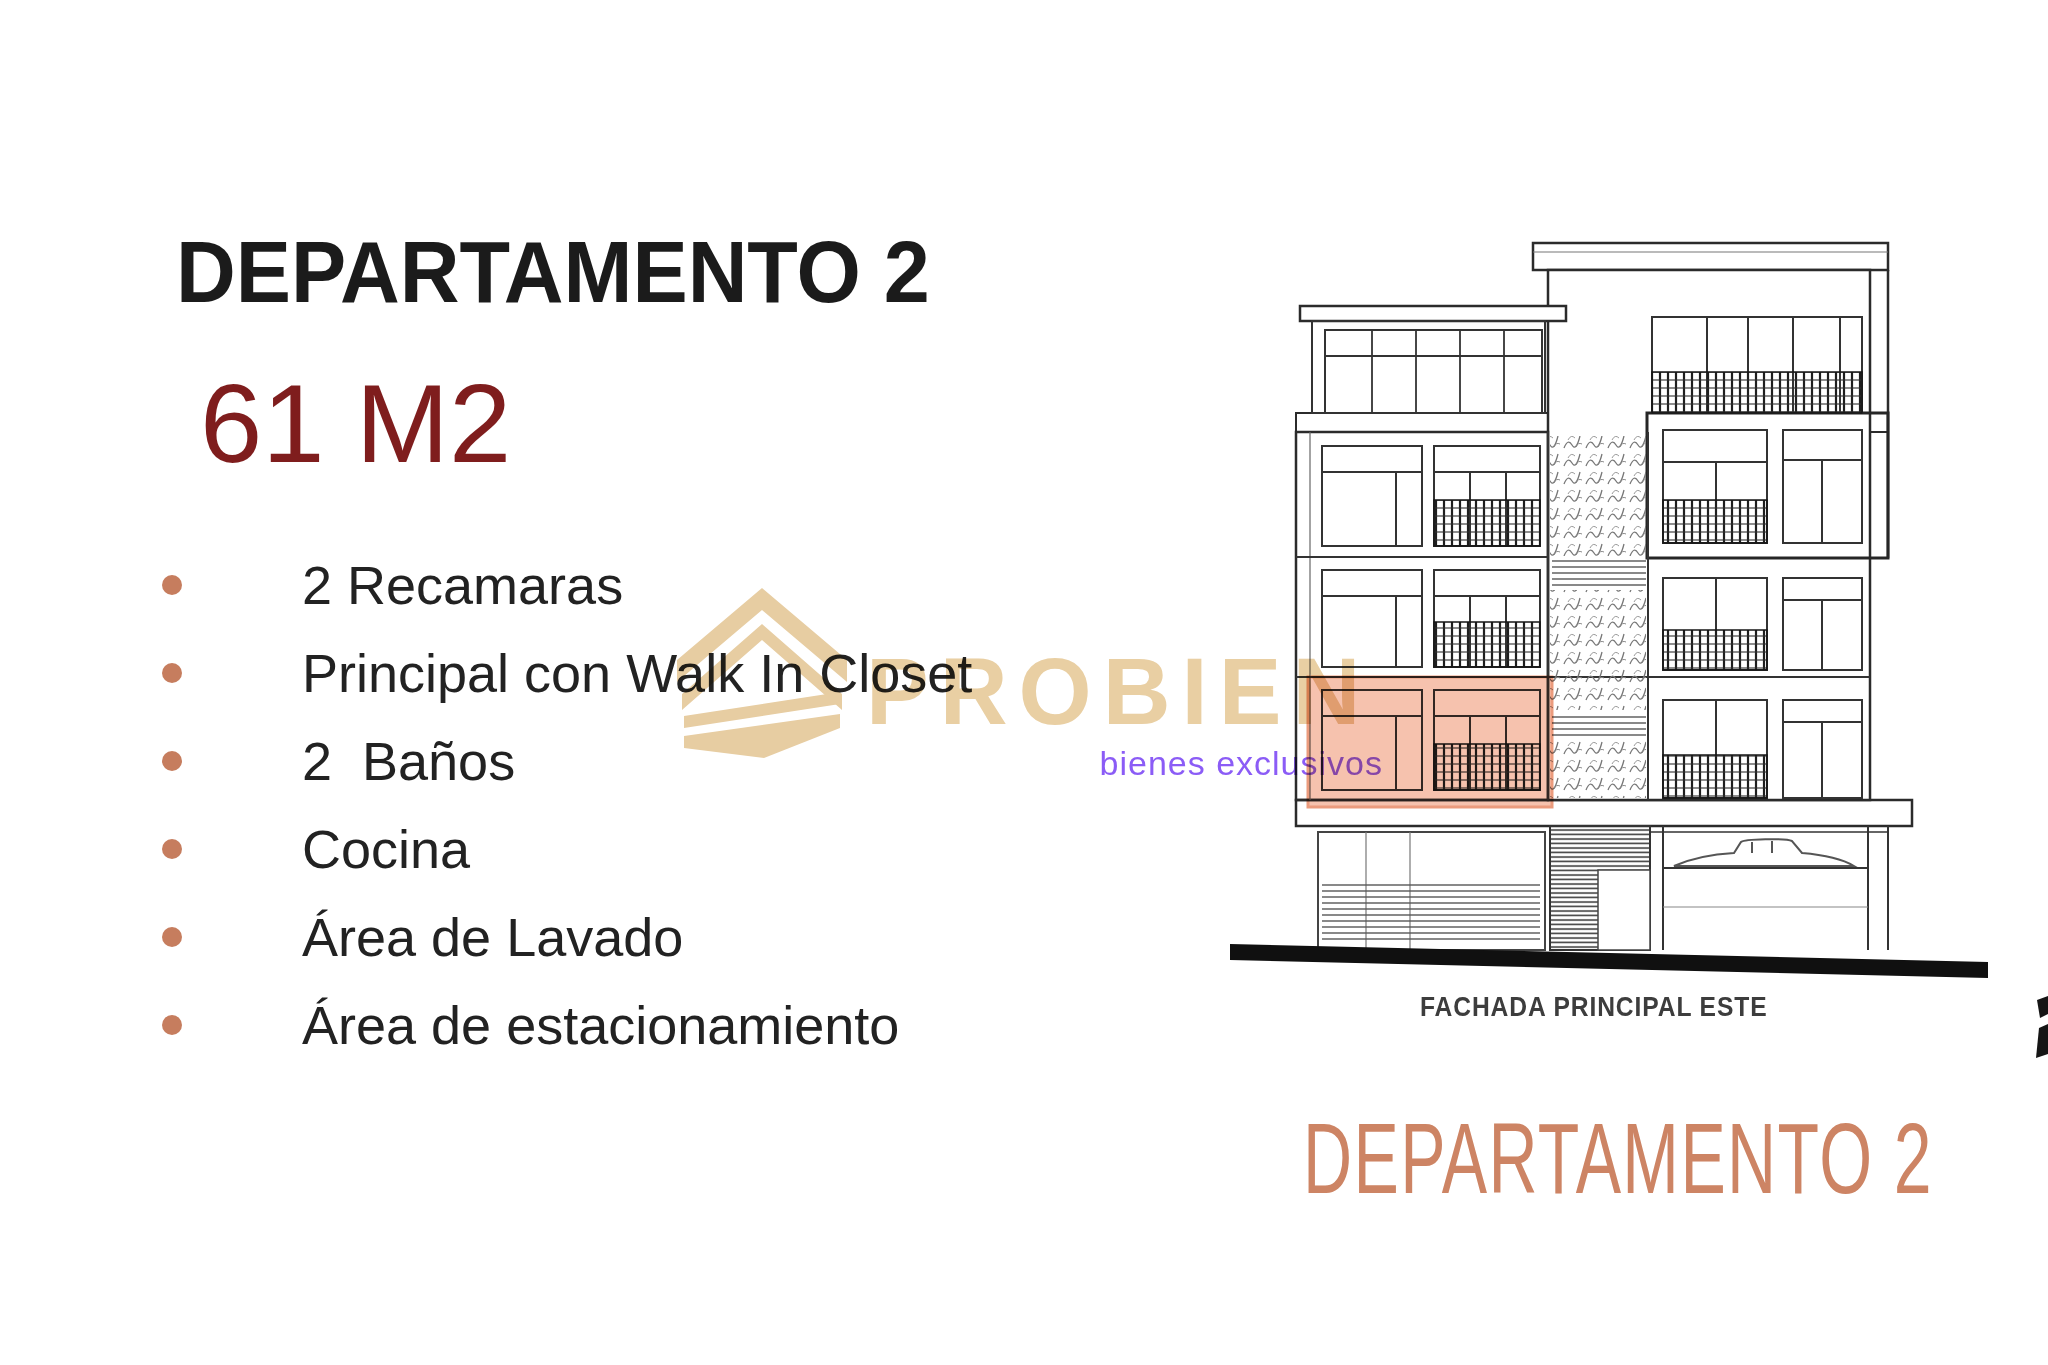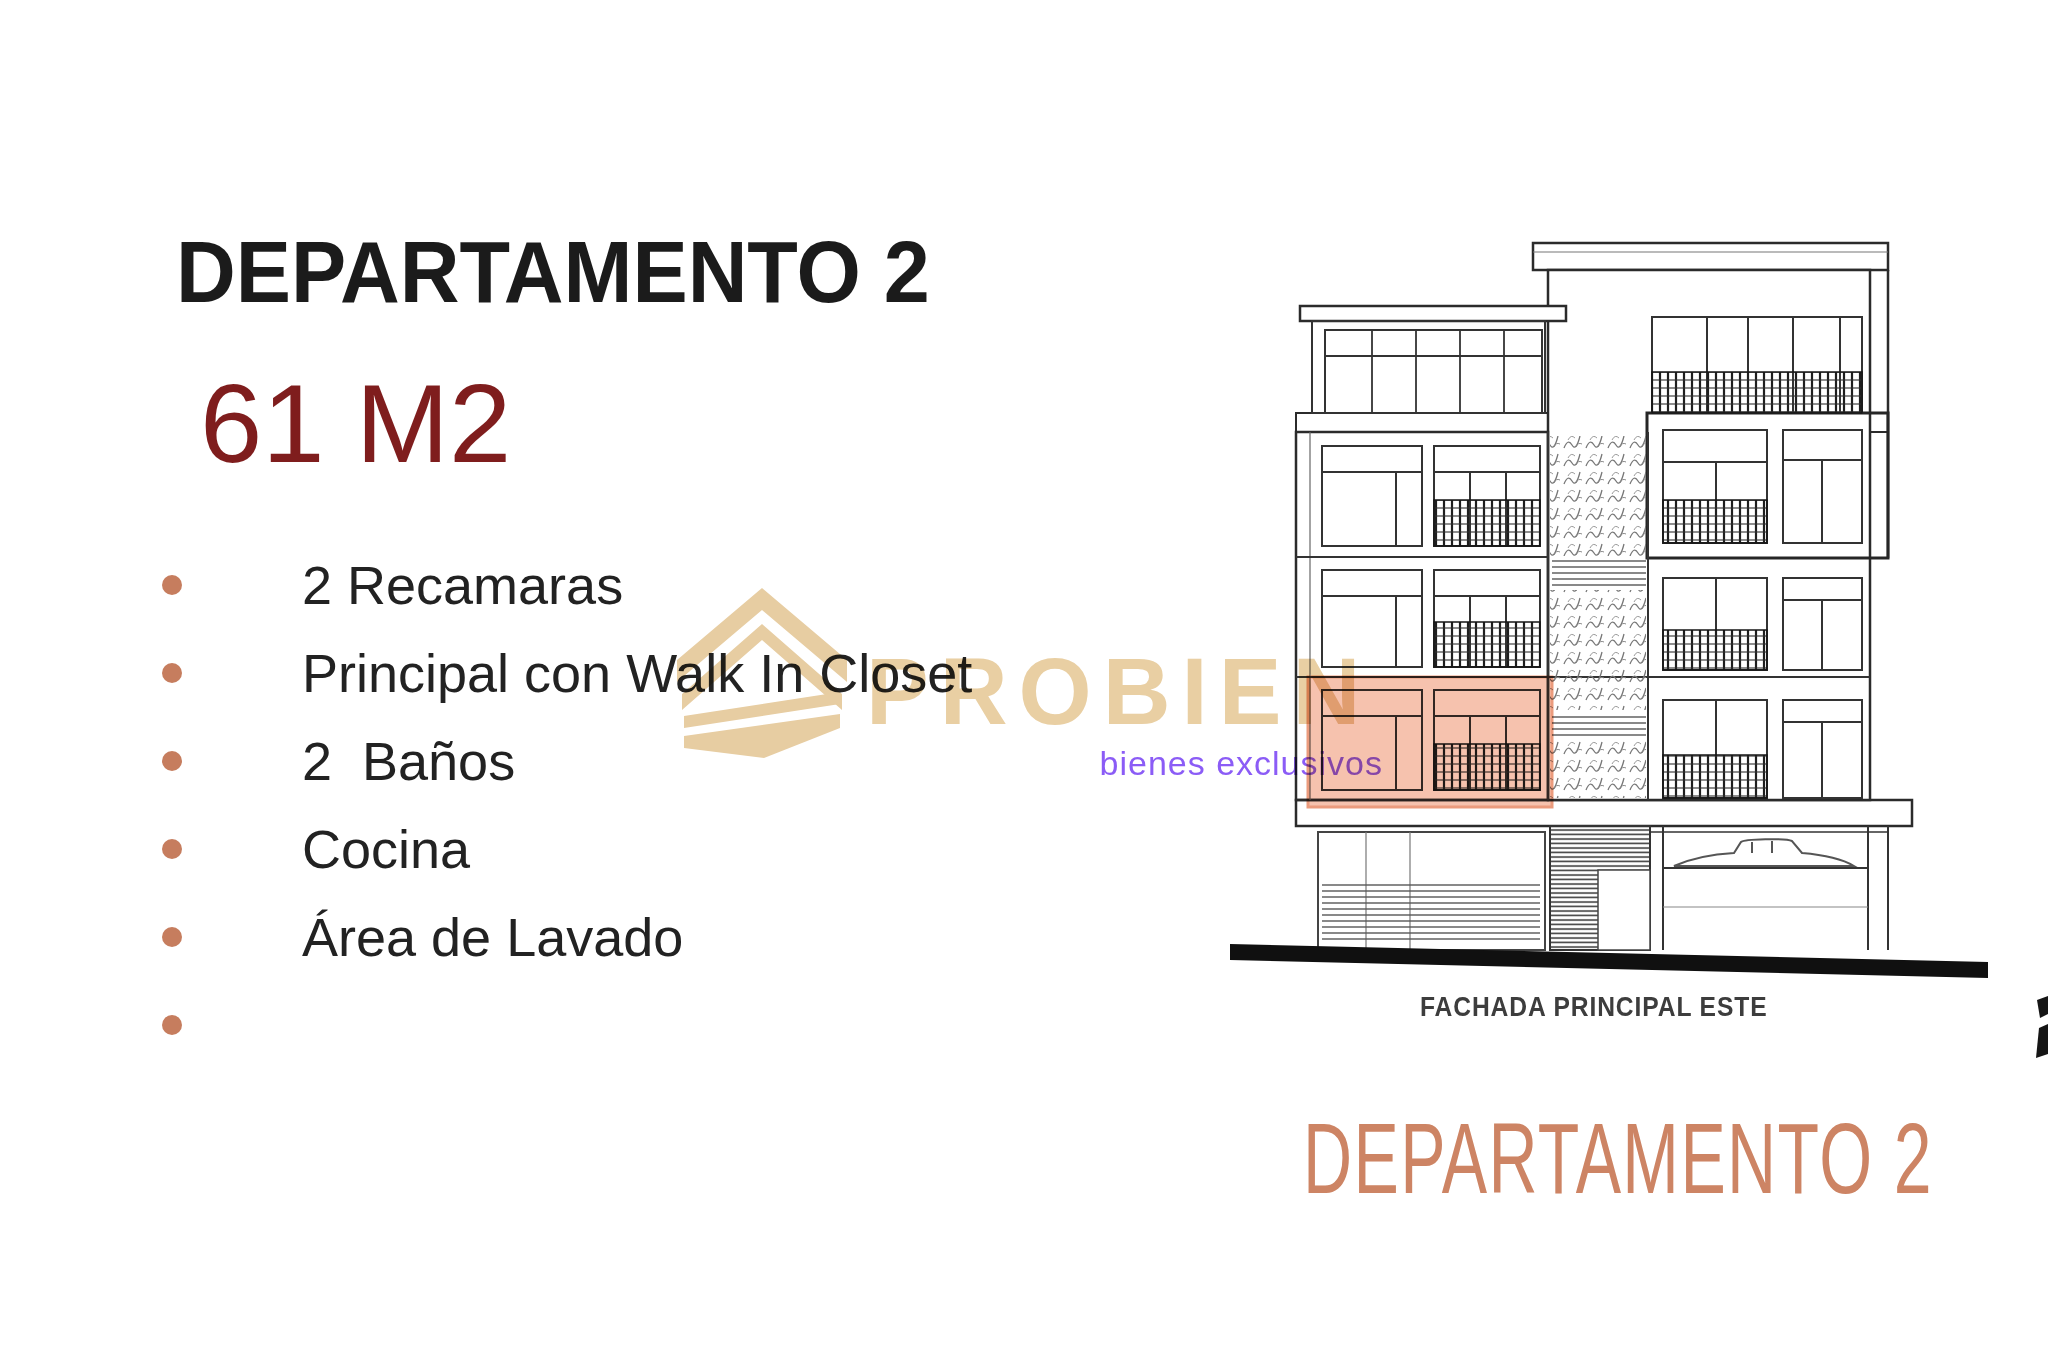--- a/index.html
+++ b/index.html
@@ -81,20 +81,21 @@
   <li>
       <span class="bullet-dot"></span>
       <span class="feature-text">Cocina</span>
     </li>
   <li>
       <span class="bullet-dot"></span>
       <span class="feature-text">Área de Lavado</span>
     </li>
   <li>
       <span class="bullet-dot"></span>
+      <span class="feature-text">Área de estacionamiento</span>
     </li>
 </ul>
 
 <svg class="abs elevation-layer" width="2048" height="1365" viewBox="0 0 2048 1365" xmlns="http://www.w3.org/2000/svg">
   <defs>
     <pattern id="railp" width="8" height="8" patternUnits="userSpaceOnUse">
       <path d="M4 0V8" stroke="#1e1e1e" stroke-width="2.2"></path>
       <path d="M0 4H8" stroke="#2e2e2e" stroke-width="1.1"></path>
     </pattern>
     <pattern id="hl6" width="10" height="6" patternUnits="userSpaceOnUse">

